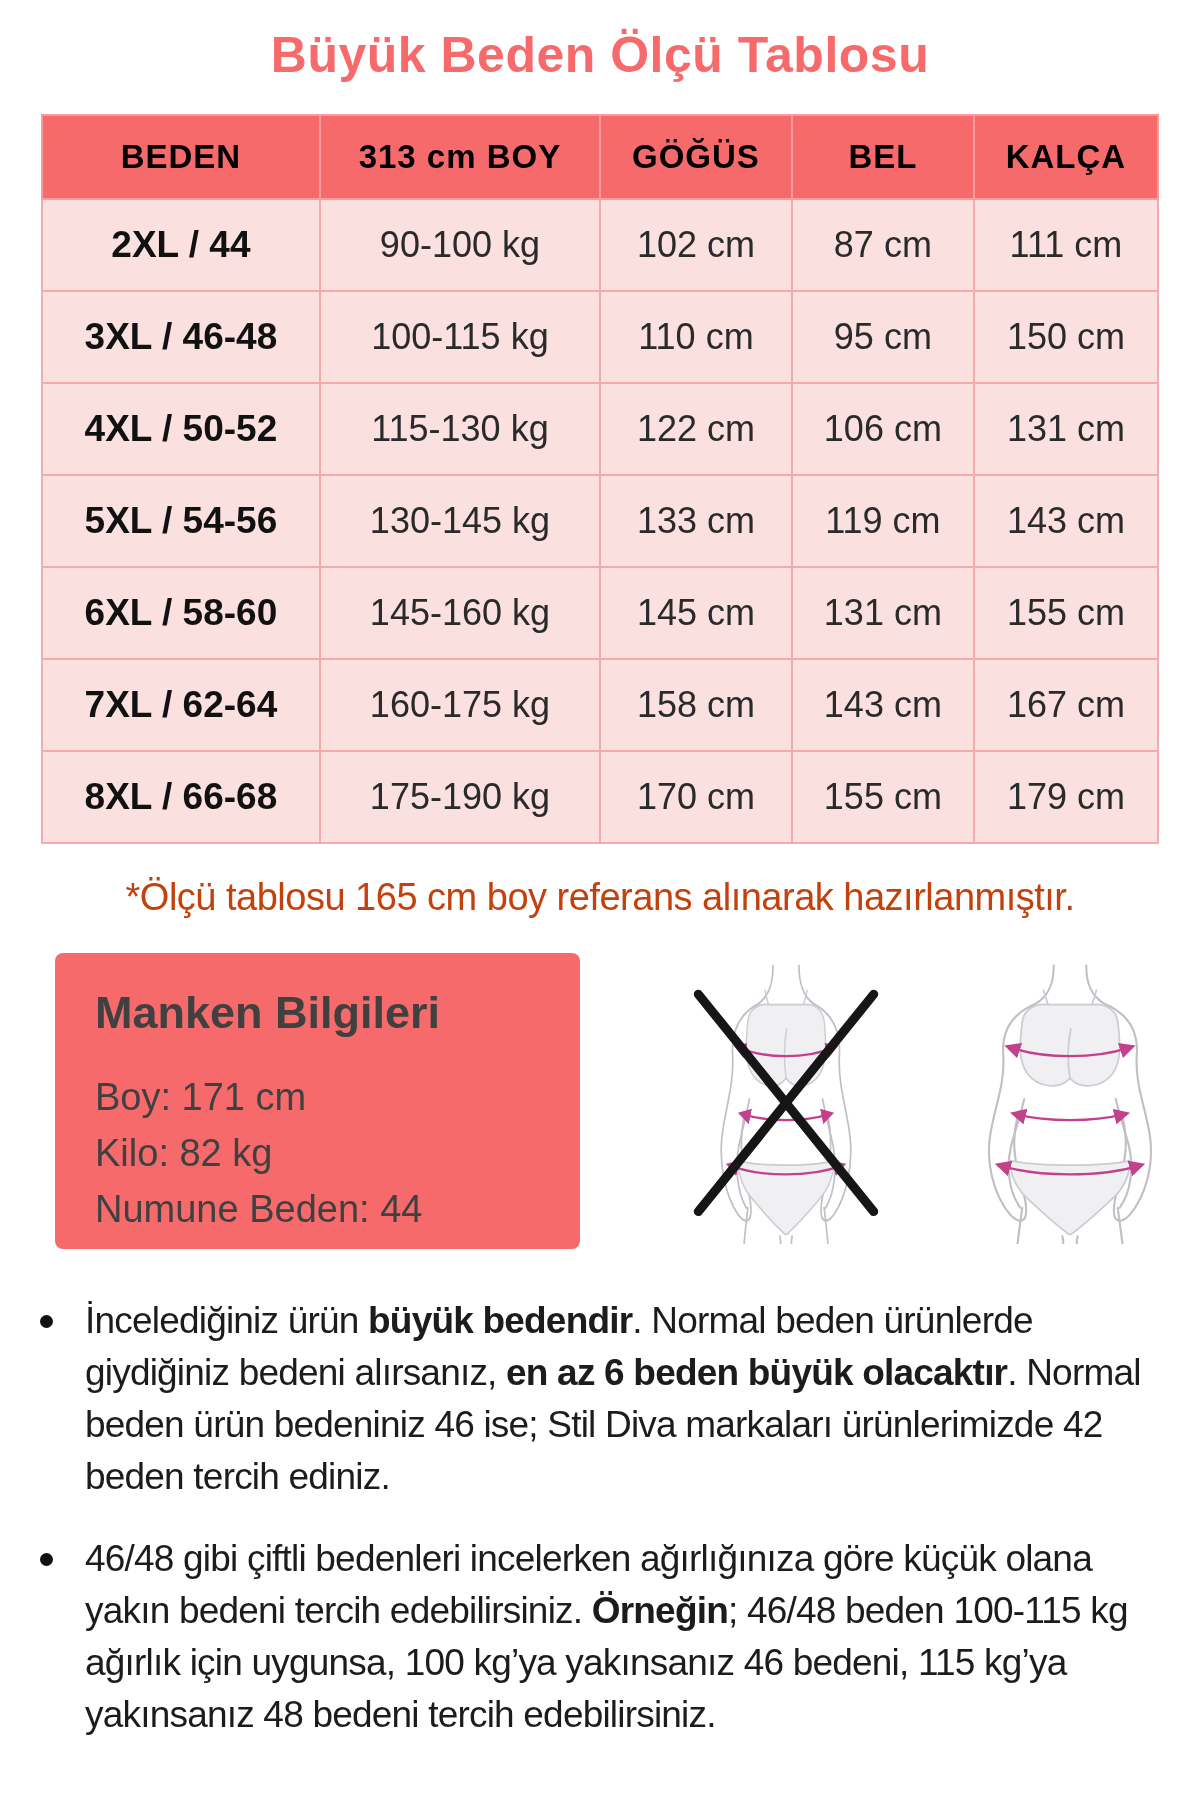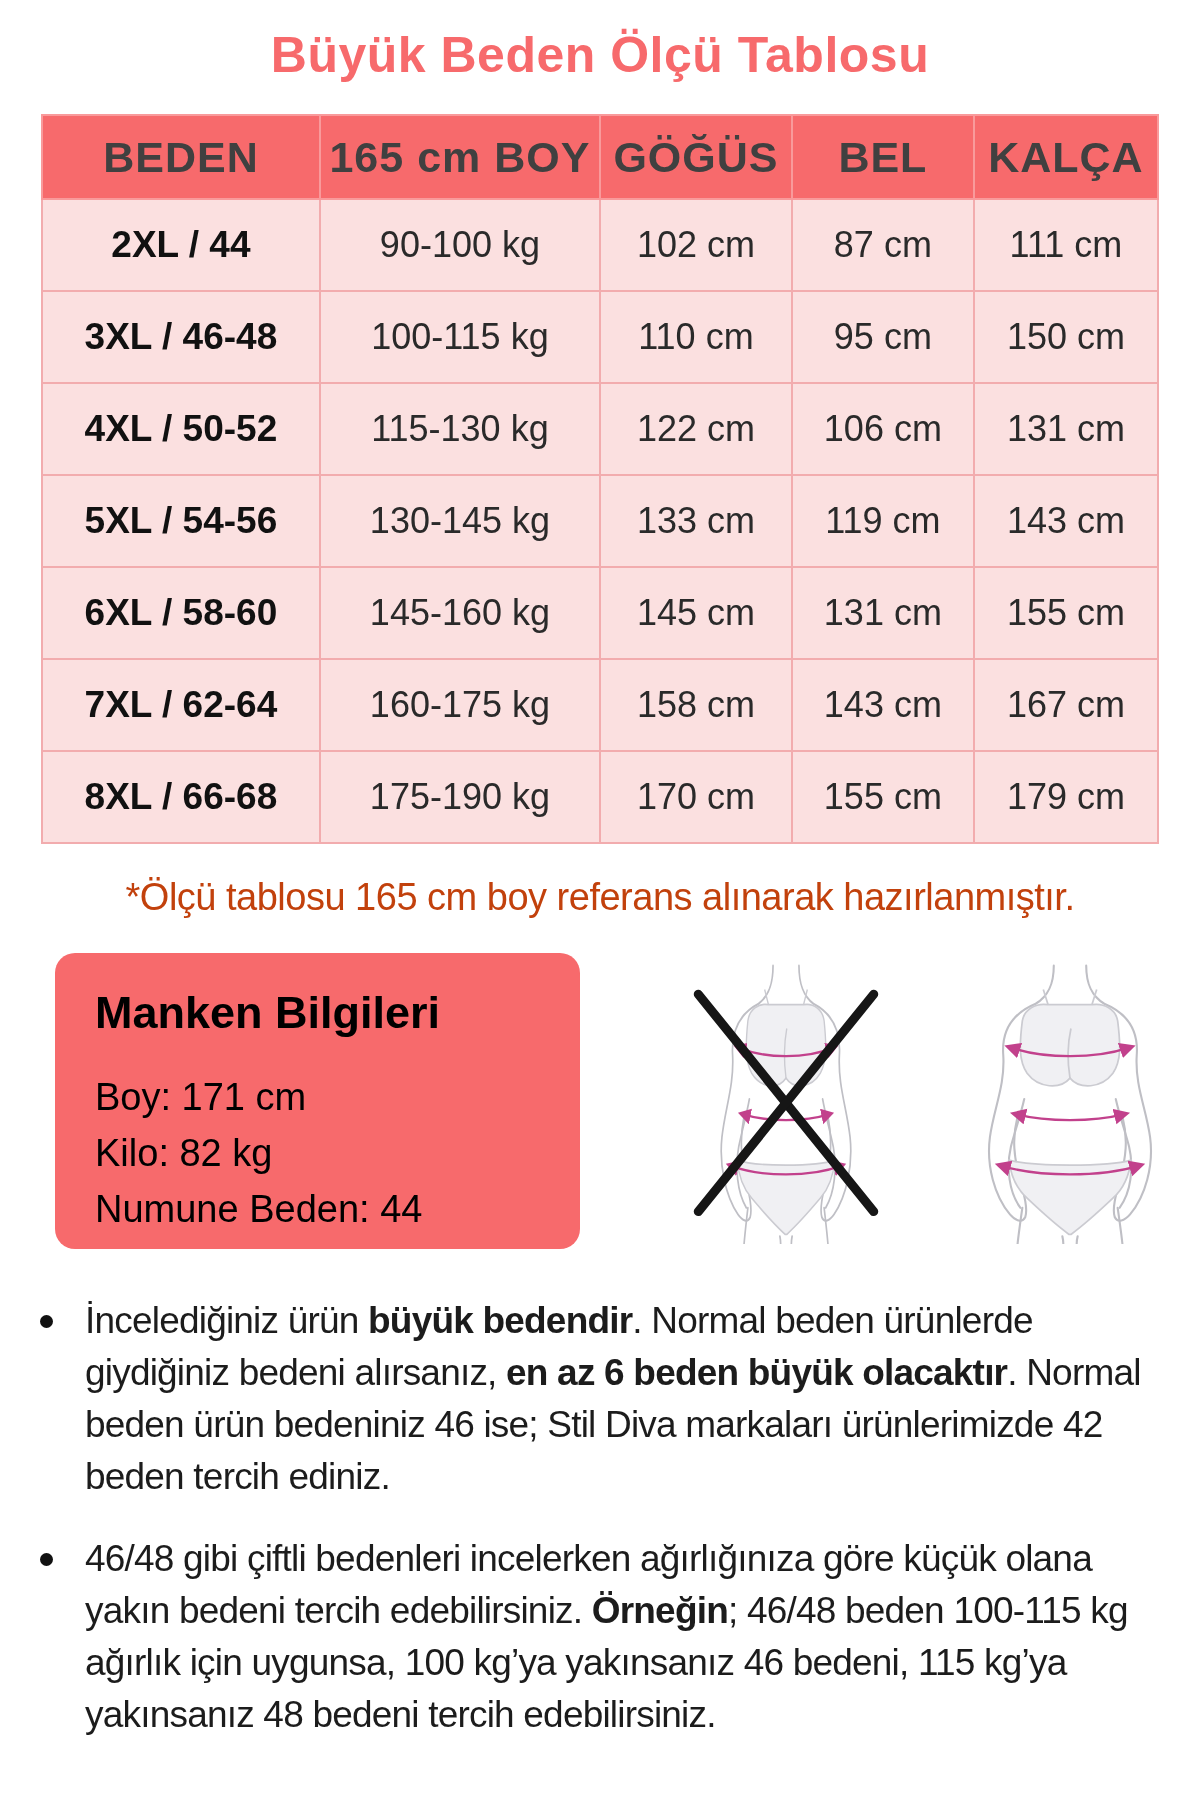--- a/index.html
+++ b/index.html
@@ -32,22 +32,22 @@
     table-layout: fixed;
   }
   .size-table col.c0 { width: 24.9%; }
   .size-table col.c1 { width: 25.1%; }
   .size-table col.c2 { width: 17.2%; }
   .size-table col.c3 { width: 16.3%; }
   .size-table col.c4 { width: 16.5%; }
   .size-table th {
     height: 80px;
     background: #f76a6c;
-    color: #404040;
-    font-size: 43px;
+    color: #000000;
+    font-size: 33px;
     font-weight: 700;
     letter-spacing: 1px;
     border: 2px solid #f99a9b;
   }
   .size-table td {
     height: 88px;
     background: #fbe0e0;
     border: 2px solid #f2acae;
     text-align: center;
     vertical-align: middle;
@@ -69,22 +69,22 @@
   .model-section {
     display: flex;
     align-items: center;
     margin: 34px 0 0 55px;
   }
   .model-card {
     box-sizing: border-box;
     width: 525px;
     height: 296px;
     background: #f76a6c;
-    border-radius: 20px;
-    color: #000000;
+    border-radius: 8px;
+    color: #404040;
     padding: 34px 40px 0 40px;
   }
   .model-card .card-title {
     margin: 0 0 30px 0;
     font-size: 45px;
     font-weight: 700;
   }
   .model-line {
     font-size: 38px;
     line-height: 56px;
@@ -165,21 +165,21 @@
     <colgroup>
       <col class="c0">
         <col class="c1">
         <col class="c2">
         <col class="c3">
         <col class="c4">
     </colgroup>
     <thead>
       <tr>
         <th>BEDEN</th>
-        <th>165 cm BOY</th>
+        <th>313 cm BOY</th>
         <th>GÖĞÜS</th>
         <th>BEL</th>
         <th>KALÇA</th>
       </tr>
     </thead>
     <tbody>
       <tr>
         <td class="size-col">2XL / 44</td>
         <td>90-100 kg</td>
         <td>102 cm</td>

